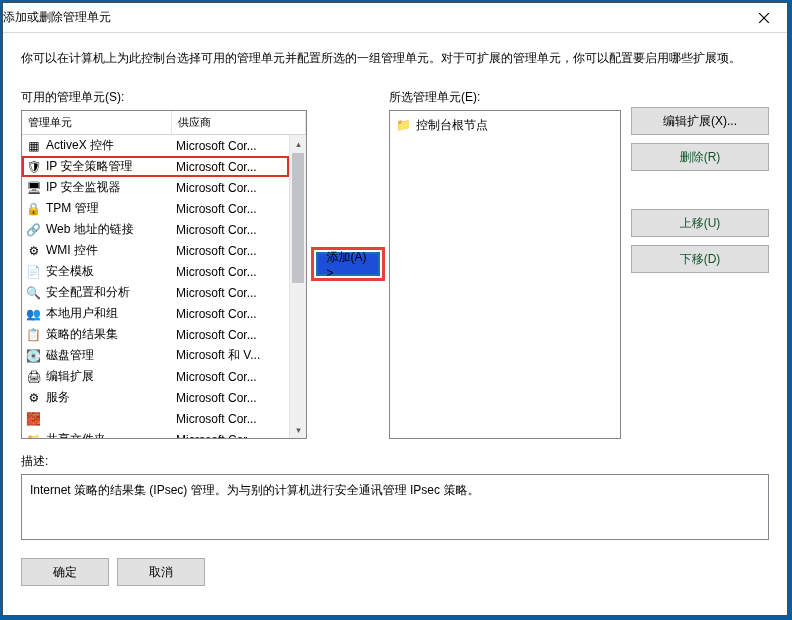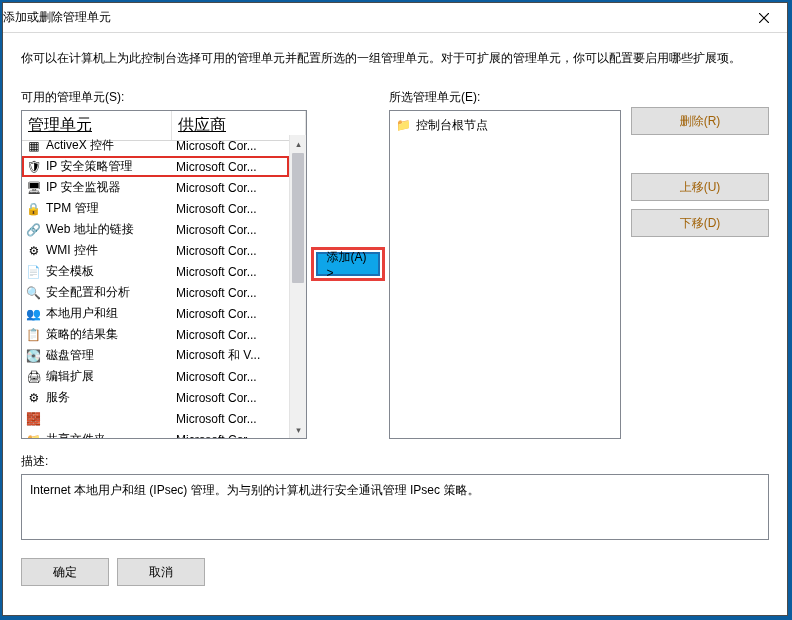--- a/index.html
+++ b/index.html
@@ -56,22 +56,21 @@
     border: 1px solid #828790;
     background: #fff;
     height: 330px;
     overflow: hidden;
     position: relative;
   }
   .list-head {
     display: flex;
     background: #fff;
     border-bottom: 1px solid #d6d6d6;
-    font-size: 16px;
-    text-decoration: underline;
+    font-size: 11px;
   }
   .list-head .th {
     padding: 4px 6px;
     border-right: 1px solid #e3e3e3;
   }
   .th-name { width: 150px; }
   .th-vendor { flex: 1; }
 
   .list-body {
     position: absolute;
@@ -132,30 +131,30 @@
   .btn {
     height: 28px;
     border: 1px solid #acacac;
     background: #e1e1e1;
     display:flex; align-items:center; justify-content:center;
     font-size:12px;
     cursor: default;
     user-select:none;
   }
   .btn.enabled { background:#e1e1e1; color:#000; border-color:#adadad; }
-  .btn.disabled { color:#a16207; }
+  .btn.disabled { color:#14532d; }
 
   .add-wrap {
     border: 3px solid #e7403a;
     padding: 2px;
     background:#fff;
   }
   .add-wrap .btn {
     border: 2px solid #1a6fb3;
-    background:#0ea5e9;
+    background:#1d4ed8;
     padding: 0 8px;
     height: 24px;
   }
 
   .desc-label { margin-top: 14px; margin-bottom: 4px; }
   .desc-box {
     border: 1px solid #828790;
     background:#fff;
     height: 66px;
     padding: 6px 8px;
@@ -324,34 +323,35 @@
           <div class="right-list">
             <div class="tree-item">
               <span class="icon">📁</span>
               <span>控制台根节点</span>
             </div>
           </div>
         </div>
 
         <div style="display:flex;flex-direction:column; padding-top:18px;">
           <div class="btn-stack">
+            <div class="btn enabled">编辑扩展(X)...</div>
             <div class="btn disabled">删除(R)</div>
             <div class="gap-group"></div>
             <div class="btn disabled">上移(U)</div>
             <div class="btn disabled">下移(D)</div>
           </div>
           <div style="flex:1"></div>
         </div>
       </div>
 
     </div>
 
     <div class="desc-label">描述:</div>
     <div class="desc-box">
-      <span>Internet 本地用户和组 (IPsec) 管理。为与别的计算机进行安全通讯管理 IPsec 策略。</span>
+      <span>Internet 策略的结果集 (IPsec) 管理。为与别的计算机进行安全通讯管理 IPsec 策略。</span>
     </div>
 
     <div class="footer">
       <div class="btn enabled">确定</div>
       <div class="btn enabled">取消</div>
     </div>
 
   </div>
 </div>
 

